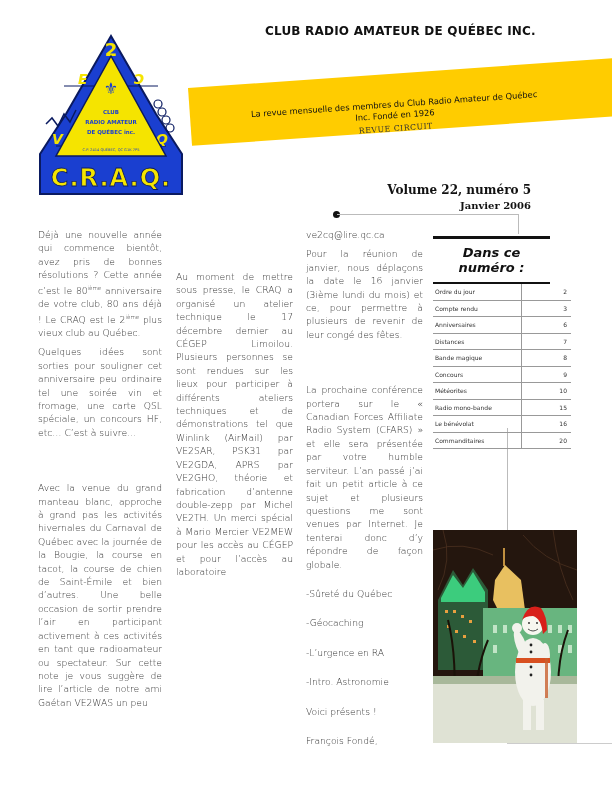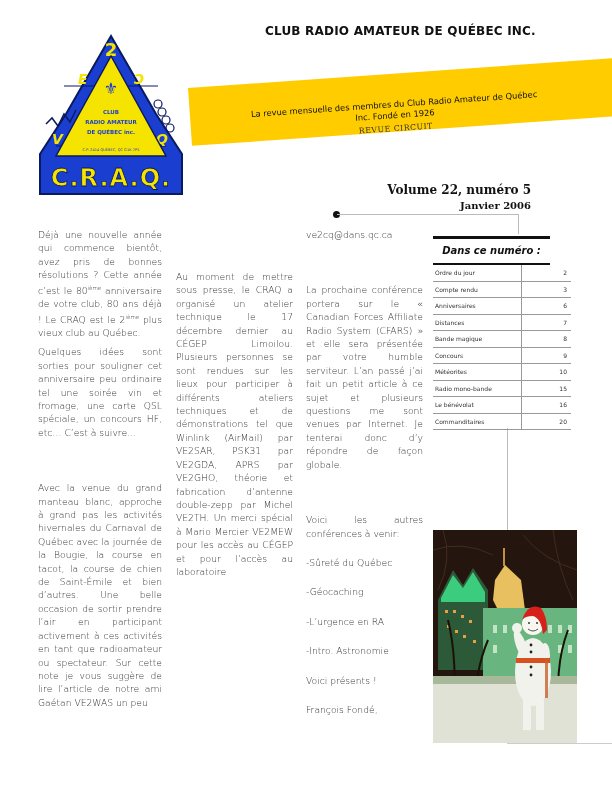--- a/index.html
+++ b/index.html
@@ -26,21 +26,21 @@
     .col p { margin: 0 0 6px 0; }
     .col p.gap { margin-top: 42px; }
     .col sup { font-size: 5.5px; }
     .col1 { left: 38px; top: 228px; width: 124px; }
     .col2 { left: 176px; top: 228px; width: 117px; }
     .col3 { left: 306px; top: 228px; width: 117px; }
     .col3 .list-line { margin: 16px 0 5px 0; text-align: left; }
 
     .toc { position: absolute; left: 433px; top: 236px; width: 134px; }
     .toc-topbar { height: 3px; background: #111; margin-right: 17px; }
-    .toc-title { font-family: "DejaVu Sans", sans-serif; font-weight: bold; font-style: italic; font-size: 10px; text-align: center; padding: 6px 0 7px 0; margin-right: 17px; color: #111; }
+    .toc-title { font-family: "DejaVu Sans", sans-serif; font-weight: bold; font-style: italic; font-size: 13px; text-align: center; padding: 6px 0 7px 0; margin-right: 17px; color: #111; }
     .toc-midbar { height: 2px; background: #111; margin-right: 17px; }
     .toc-table { border-collapse: collapse; width: 138px; }
     .toc-table td { font-size: 6px; color: #333; height: 15.5px; border-bottom: 1px solid #999; padding: 0 2px; }
     .toc-table td.label { width: 84px; border-right: 1px solid #999; }
     .toc-table td.page { text-align: right; padding-right: 4px; }
 
     .photo { position: absolute; left: 433px; top: 530px; width: 144px; height: 213px; overflow: hidden; background: #2a1a10; }
     .photo-underline { position: absolute; left: 507px; top: 743px; width: 105px; height: 1px; background: #ccc; }
   </style>
 </head>
@@ -91,23 +91,23 @@
   <p><span>Déjà une nouvelle année qui commence bientôt, avez pris de bonnes résolutions ? Cette année c’est le 80</span><sup>ième</sup><span> anniversaire de votre club, 80 ans déjà ! Le CRAQ est le 2</span><sup>ième</sup><span> plus vieux club au Québec.</span></p>
   <p>Quelques idées sont sorties pour souligner cet anniversaire peu ordinaire tel une soirée vin et fromage, une carte QSL spéciale, un concours HF, etc… C’est à suivre…</p>
   <p class="gap">Avec la venue du grand manteau blanc, approche à grand pas les activités hivernales du Carnaval de Québec avec la journée de la Bougie, la course en tacot, la course de chien de Saint-Émile et bien d’autres. Une belle occasion de sortir prendre l’air en participant activement à ces activités en tant que radioamateur ou spectateur. Sur cette note je vous suggère de lire l’article de notre ami Gaétan VE2WAS un peu</p>
 </div>
 
 <div class="col col2">
   <p class="gap">Au moment de mettre sous presse, le CRAQ a organisé un atelier technique le 17 décembre dernier au CÉGEP Limoilou. Plusieurs personnes se sont rendues sur les lieux pour participer à différents ateliers techniques et de démonstrations tel que Winlink (AirMail) par VE2SAR, PSK31 par VE2GDA, APRS par VE2GHO, théorie et fabrication d’antenne double-zepp par Michel VE2TH. Un merci spécial à Mario Mercier VE2MEW pour les accès au CÉGEP et pour l’accès au laboratoire</p>
 </div>
 
 <div class="col col3">
-  <p>ve2cq@dans.qc.ca</p>
+  <p>ve2cq@lire.qc.ca</p>
+  <p>Pour la réunion de janvier, nous déplaçons la date le 16 janvier (3ième lundi du mois) et ce, pour permettre à plusieurs de revenir de leur congé des fêtes.</p>
   <p class="gap">La prochaine conférence portera sur le « Canadian Forces Affiliate Radio System (CFARS) » et elle sera présentée par votre humble serviteur. L’an passé j’ai fait un petit article à ce sujet et plusieurs questions me sont venues par Internet. Je tenterai donc d’y répondre de façon globale.</p>
-  <p class="gap">Voici les autres conférences à venir:</p>
   <p class="list-line">-Sûreté du Québec</p>
   <p class="list-line">-Géocaching</p>
   <p class="list-line">-L’urgence en RA</p>
   <p class="list-line">-Intro. Astronomie</p>
   <p class="list-line" style="margin-top:16px">Voici présents !</p>
   <p class="list-line">François Fondé,</p>
 </div>
 
 <div class="toc">
   <div class="toc-topbar"></div>

